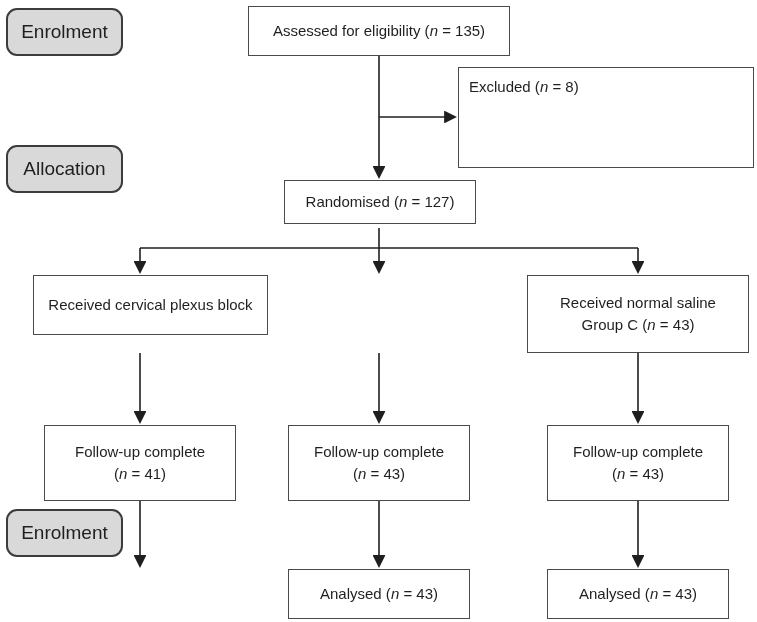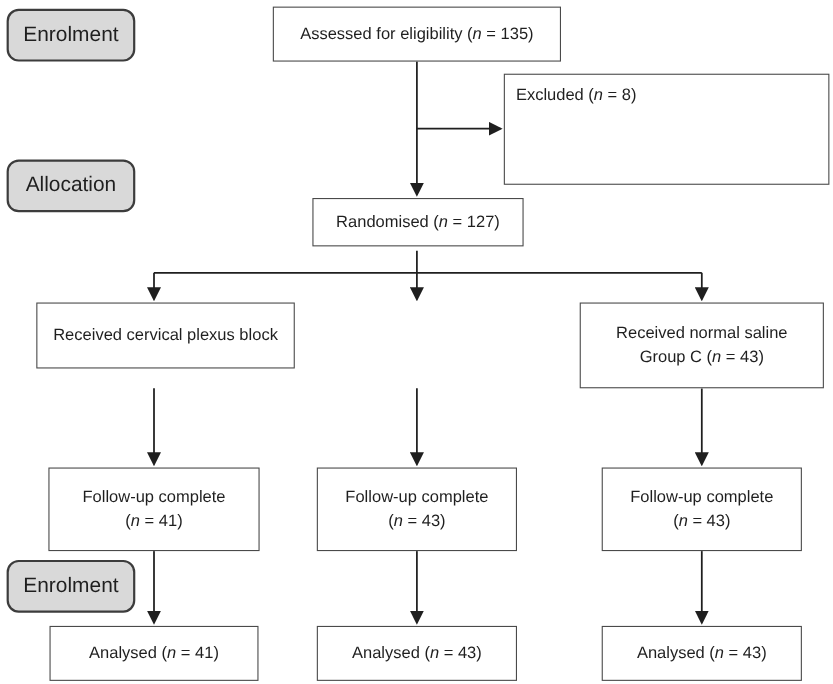--- a/index.html
+++ b/index.html
@@ -114,23 +114,20 @@
   </div>
   <div class="node" style="left:288px;top:425px;width:182px;height:76px">
     <span>Follow-up complete</span>
     <span>(<i>n</i> = 43)</span>
   </div>
   <div class="node" style="left:547px;top:425px;width:182px;height:76px">
     <span>Follow-up complete</span>
     <span>(<i>n</i> = 43)</span>
   </div>
 
-  <div class="node" style="left:45px;top:569px;width:190px;height:50px">
-    <span>Analysed (<i>n</i> = 41)</span>
-  </div>
   <div class="node" style="left:288px;top:569px;width:182px;height:50px">
     <span>Analysed (<i>n</i> = 43)</span>
   </div>
   <div class="node" style="left:547px;top:569px;width:182px;height:50px">
     <span>Analysed (<i>n</i> = 43)</span>
   </div>
 
 </div>
 
 </body></html>

